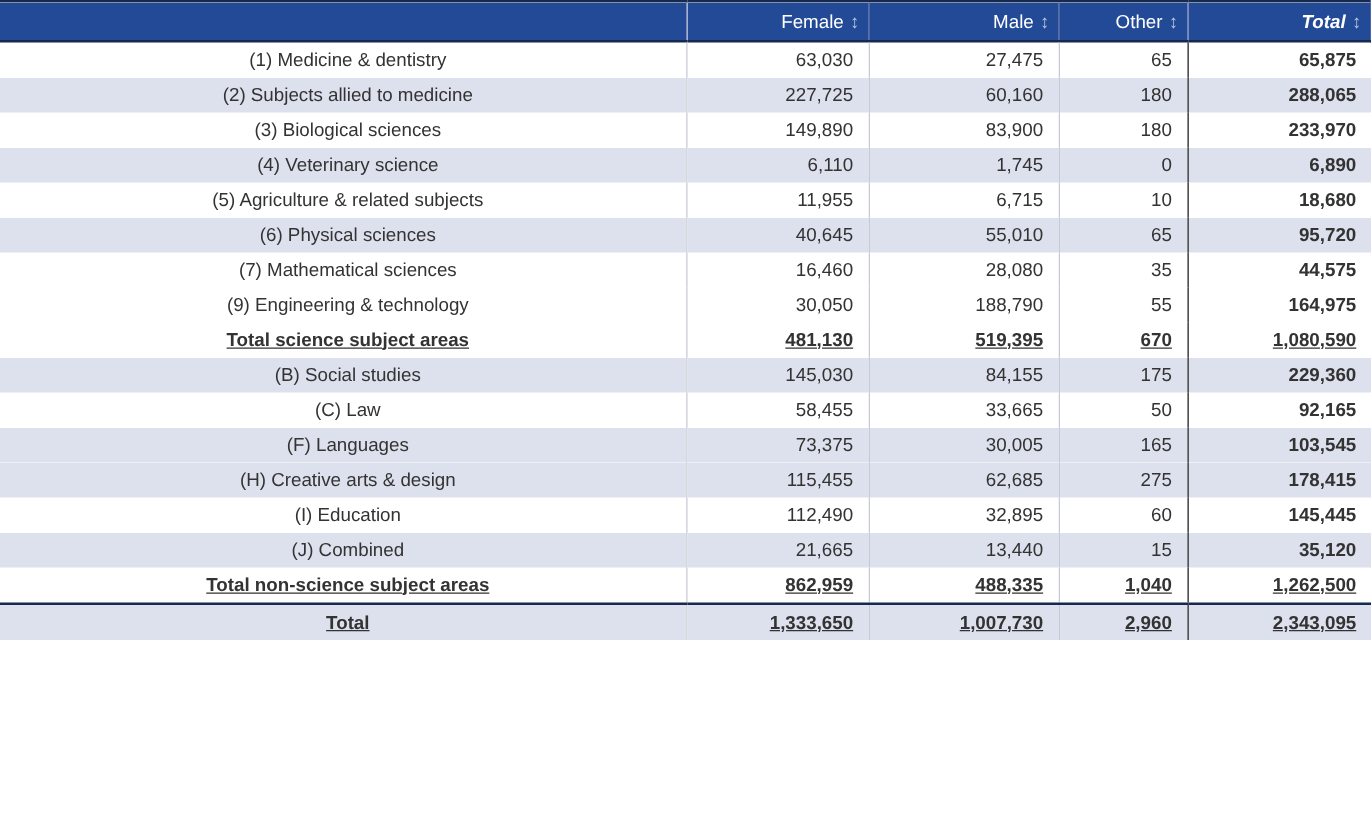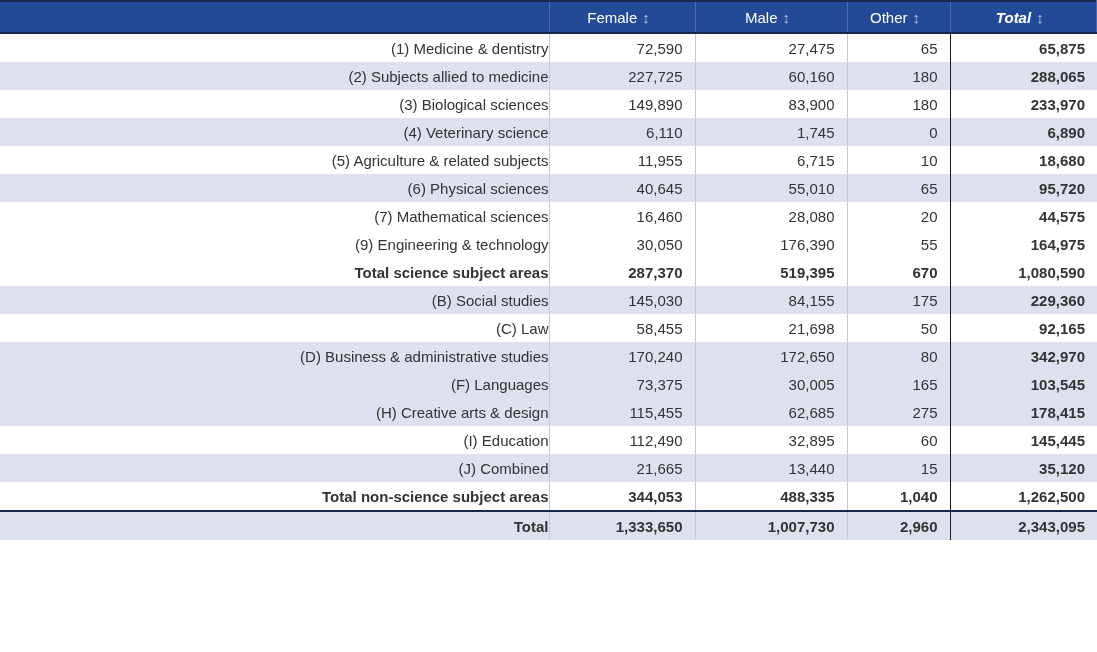--- a/index.html
+++ b/index.html
@@ -33,52 +33,53 @@
   col.c-other{width:103px;}
   col.c-total{width:147px;}
 
   thead th{
     background:var(--header_bg);
     color:var(--header_text);
     font-weight:normal;
     height:30px;
     border-top:2px solid var(--header_border);
     border-bottom:2px solid var(--header_border);
+    text-align:right;
     padding:0 7px 0 0;
     white-space:nowrap;
     overflow:hidden;
   }
   thead th+th{border-left:1px solid var(--header_divider);}
   thead th:last-child{border-right:2px solid var(--header_divider);font-weight:bold;font-style:italic;}
   thead th .sort-icon{
     color:var(--sort_icon);
     font-weight:normal;
     margin-left:5px;
     font-size:15px;
   }
 
   tbody td{
     height:28px;
     padding:0;
     background:var(--row_bg);
     white-space:nowrap;
     overflow:hidden;
   }
-  tbody td.label{text-align:right;padding-left:8px;}
+  tbody td.label{text-align:center;padding-left:8px;}
   tbody td.num{
     text-align:right;
     padding-right:12px;
     border-left:1px solid var(--body_divider);
   }
   tbody td.total-col{
     border-left:1px solid var(--total_divider);
     font-weight:bold;
   }
   tbody tr.stripe td{background:var(--stripe_bg);}
-  tbody tr.total td{font-weight:bold;}
+  tbody tr.total td{font-weight:bold;text-decoration:underline;}
   tbody tr.grand td{border-top:2px solid var(--header_border);}
 </style>
 </head>
 <body>
 
 <table>
   <colgroup>
     <col class="c-label">
       <col class="c-female">
       <col class="c-male">
@@ -90,21 +91,21 @@
       <th class="label"></th>
       <th><span>Female</span><span class="sort-icon">↕</span></th>
       <th><span>Male</span><span class="sort-icon">↕</span></th>
       <th><span>Other</span><span class="sort-icon">↕</span></th>
       <th><span>Total</span><span class="sort-icon">↕</span></th>
     </tr>
   </thead>
   <tbody>
       <tr>
         <td class="label">(1) Medicine &amp; dentistry</td>
-        <td class="num">72,590</td>
+        <td class="num">63,030</td>
         <td class="num">27,475</td>
         <td class="num">65</td>
         <td class="num total-col">65,875</td>
       </tr>
       <tr class="stripe">
         <td class="label">(2) Subjects allied to medicine</td>
         <td class="num">227,725</td>
         <td class="num">60,160</td>
         <td class="num">180</td>
         <td class="num total-col">288,065</td>
@@ -134,57 +135,50 @@
         <td class="label">(6) Physical sciences</td>
         <td class="num">40,645</td>
         <td class="num">55,010</td>
         <td class="num">65</td>
         <td class="num total-col">95,720</td>
       </tr>
       <tr>
         <td class="label">(7) Mathematical sciences</td>
         <td class="num">16,460</td>
         <td class="num">28,080</td>
-        <td class="num">20</td>
+        <td class="num">35</td>
         <td class="num total-col">44,575</td>
       </tr>
       <tr>
         <td class="label">(9) Engineering &amp; technology</td>
         <td class="num">30,050</td>
-        <td class="num">176,390</td>
+        <td class="num">188,790</td>
         <td class="num">55</td>
         <td class="num total-col">164,975</td>
       </tr>
       <tr class="total">
         <td class="label">Total science subject areas</td>
-        <td class="num">287,370</td>
+        <td class="num">481,130</td>
         <td class="num">519,395</td>
         <td class="num">670</td>
         <td class="num total-col">1,080,590</td>
       </tr>
       <tr class="stripe">
         <td class="label">(B) Social studies</td>
         <td class="num">145,030</td>
         <td class="num">84,155</td>
         <td class="num">175</td>
         <td class="num total-col">229,360</td>
       </tr>
       <tr>
         <td class="label">(C) Law</td>
         <td class="num">58,455</td>
-        <td class="num">21,698</td>
+        <td class="num">33,665</td>
         <td class="num">50</td>
         <td class="num total-col">92,165</td>
-      </tr>
-      <tr class="stripe">
-        <td class="label">(D) Business &amp; administrative studies</td>
-        <td class="num">170,240</td>
-        <td class="num">172,650</td>
-        <td class="num">80</td>
-        <td class="num total-col">342,970</td>
       </tr>
       <tr class="stripe">
         <td class="label">(F) Languages</td>
         <td class="num">73,375</td>
         <td class="num">30,005</td>
         <td class="num">165</td>
         <td class="num total-col">103,545</td>
       </tr>
       <tr class="stripe">
         <td class="label">(H) Creative arts &amp; design</td>
@@ -202,21 +196,21 @@
       </tr>
       <tr class="stripe">
         <td class="label">(J) Combined</td>
         <td class="num">21,665</td>
         <td class="num">13,440</td>
         <td class="num">15</td>
         <td class="num total-col">35,120</td>
       </tr>
       <tr class="total">
         <td class="label">Total non-science subject areas</td>
-        <td class="num">344,053</td>
+        <td class="num">862,959</td>
         <td class="num">488,335</td>
         <td class="num">1,040</td>
         <td class="num total-col">1,262,500</td>
       </tr>
       <tr class="stripe total grand">
         <td class="label">Total</td>
         <td class="num">1,333,650</td>
         <td class="num">1,007,730</td>
         <td class="num">2,960</td>
         <td class="num total-col">2,343,095</td>

